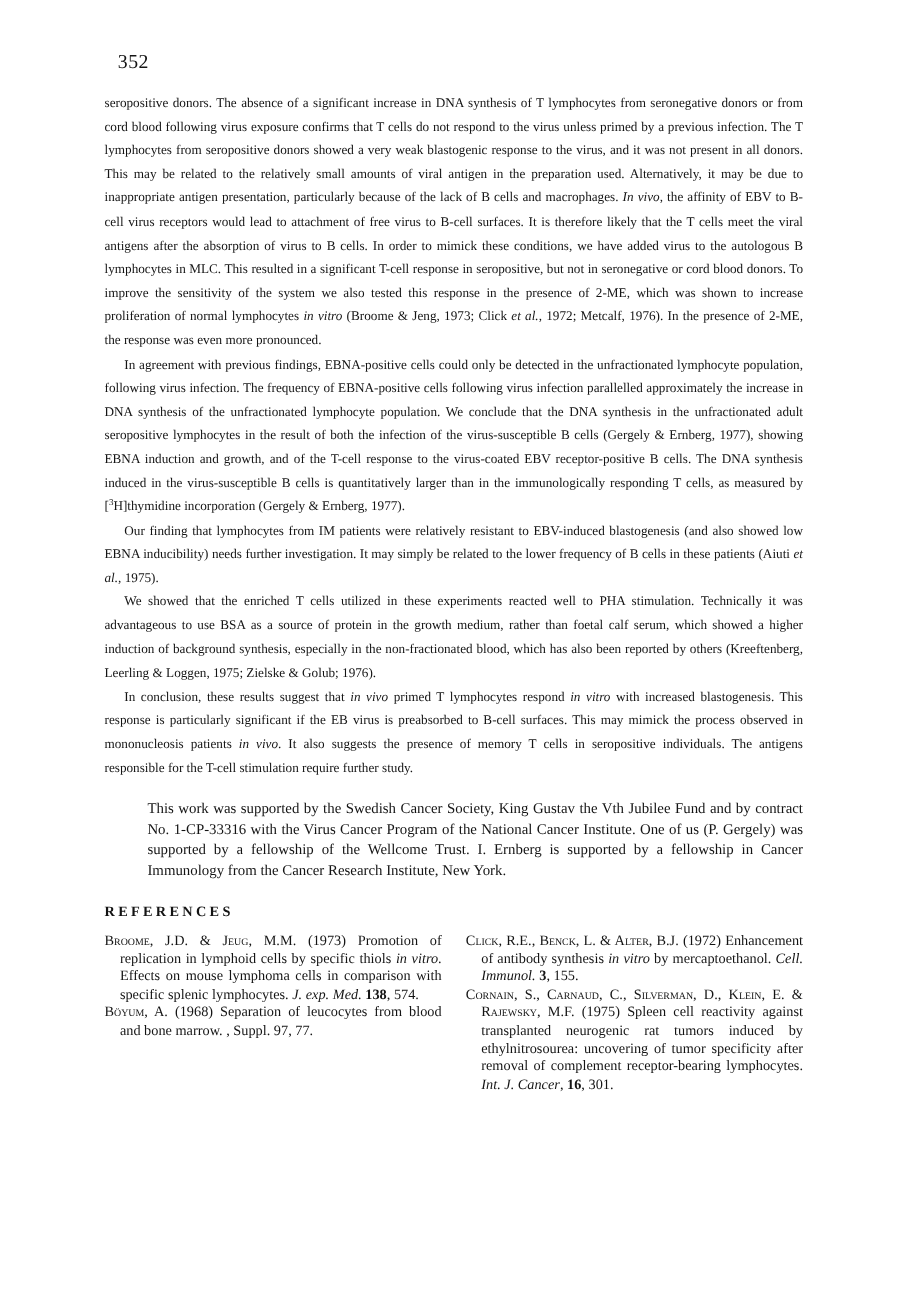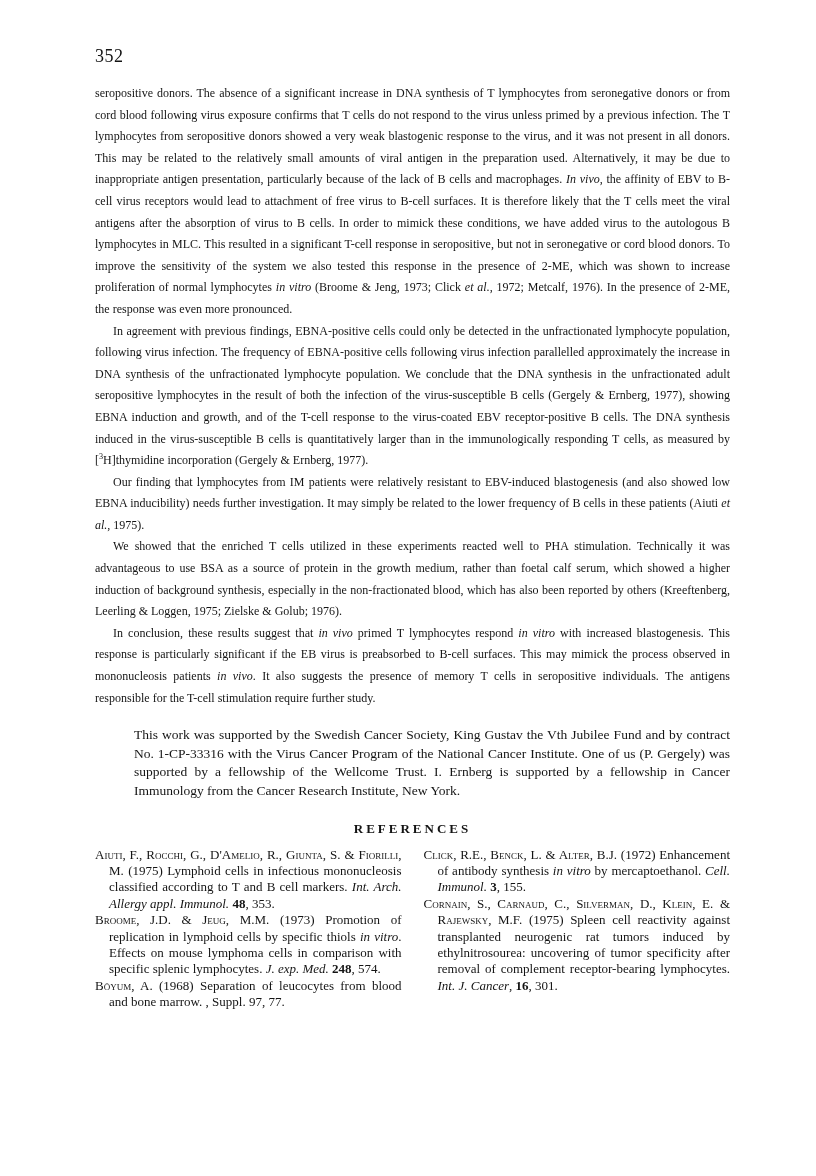--- a/index.html
+++ b/index.html
@@ -12,21 +12,21 @@
     overflow: hidden;
   }
   .page {
     position: absolute; inset: 0;
     padding: 46px 86px 0 95px;
     box-sizing: border-box;
   }
   
   .running-head { position: relative; height: 26px; }
   .pagenum {
-    position: absolute; left: 0; top: 0;
+    position: absolute; left: 12px; top: 0;
     font-size: 18px; letter-spacing: 0.5px;
   }
   .running-title {
     display: block; text-align: center;
     font-style: italic; font-size: 18px;
   }
   
   .body-text { margin-top: 11px; }
   .body-text p.para {
     margin: 0;
@@ -42,21 +42,21 @@
     font-size: 13.5px;
     line-height: 18.6px;
     text-align: justify;
     margin-left: 39px;
   }
   .ack p { margin: 0; }
   
   .refs { margin-top: 20px; }
   .refs h2 {
     margin: 0 0 10px 0;
-    text-align: center;
+    text-align: left;
     font-size: 13px;
     font-weight: bold;
     letter-spacing: 3px;
   }
   .ref-columns { display: flex; gap: 22px; }
   .ref-col { flex: 1 1 0; min-width: 0; }
   .ref-entry {
     margin: 0;
     font-size: 13px;
     line-height: 16.4px;
@@ -88,22 +88,21 @@
     </main>
 
   <section class="ack">
     <p id="ack-text">This work was supported by the Swedish Cancer Society, King Gustav the Vth Jubilee Fund and by contract No. 1-CP-33316 with the Virus Cancer Program of the National Cancer Institute. One of us (P. Gergely) was supported by a fellowship of the Wellcome Trust. I. Ernberg is supported by a fellowship in Cancer Immunology from the Cancer Research Institute, New York.</p>
   </section>
 
   <section class="refs">
     <h2>REFERENCES</h2>
     <div class="ref-columns">
       <div class="ref-col" id="ref-left">
-          <p class="ref-entry"><span class="seg-sc">Aiuti, F., Rocchi, G., D'Amelio, R., Giunta, S. &amp; Fiorilli, M.</span> (1975) Lymphoid cells in infectious mononucleosis classified according to T and B cell markers. <span class="seg-i">Int. Arch. Allergy appl. Immunol.</span> <span class="seg-b">48</span>, 353.</p>
-          <p class="ref-entry"><span class="seg-sc">Broome, J.D. &amp; Jeug, M.M.</span> (1973) Promotion of replication in lymphoid cells by specific thiols <span class="seg-i">in vitro</span>. Effects on mouse lymphoma cells in comparison with specific splenic lymphocytes. <span class="seg-i">J. exp. Med.</span> <span class="seg-b">248</span>, 574.</p>
+          <p class="ref-entry"><span class="seg-sc">Broome, J.D. &amp; Jeug, M.M.</span> (1973) Promotion of replication in lymphoid cells by specific thiols <span class="seg-i">in vitro</span>. Effects on mouse lymphoma cells in comparison with specific splenic lymphocytes. <span class="seg-i">J. exp. Med.</span> <span class="seg-b">138</span>, 574.</p>
           <p class="ref-entry"><span class="seg-sc">Böyum, A.</span> (1968) Separation of leucocytes from blood and bone marrow.  , Suppl. 97, 77.</p>
         </div>
       <div class="ref-col" id="ref-right">
           <p class="ref-entry"><span class="seg-sc">Click, R.E., Benck, L. &amp; Alter, B.J.</span> (1972) Enhancement of antibody synthesis <span class="seg-i">in vitro</span> by mercaptoethanol. <span class="seg-i">Cell. Immunol.</span> <span class="seg-b">3</span>, 155.</p>
           <p class="ref-entry"><span class="seg-sc">Cornain, S., Carnaud, C., Silverman, D., Klein, E. &amp; Rajewsky, M.F.</span> (1975) Spleen cell reactivity against transplanted neurogenic rat tumors induced by ethylnitrosourea: uncovering of tumor specificity after removal of complement receptor-bearing lymphocytes. <span class="seg-i">Int. J. Cancer</span>, <span class="seg-b">16</span>, 301.</p>
         </div>
     </div>
   </section>
 
 </div>

